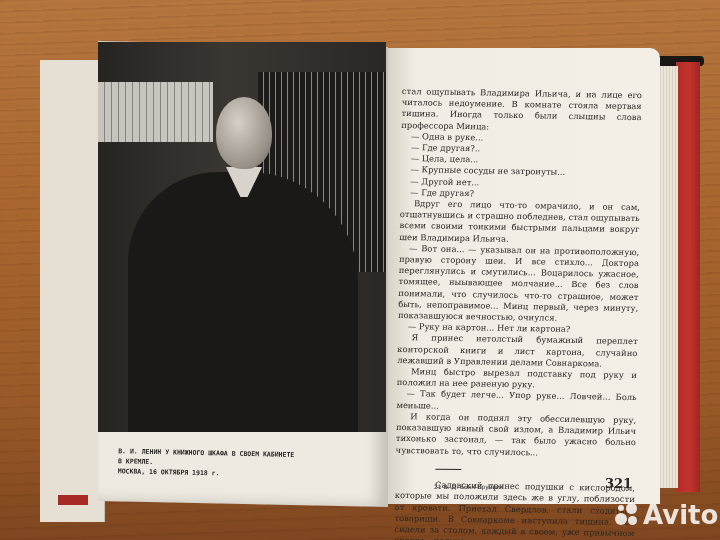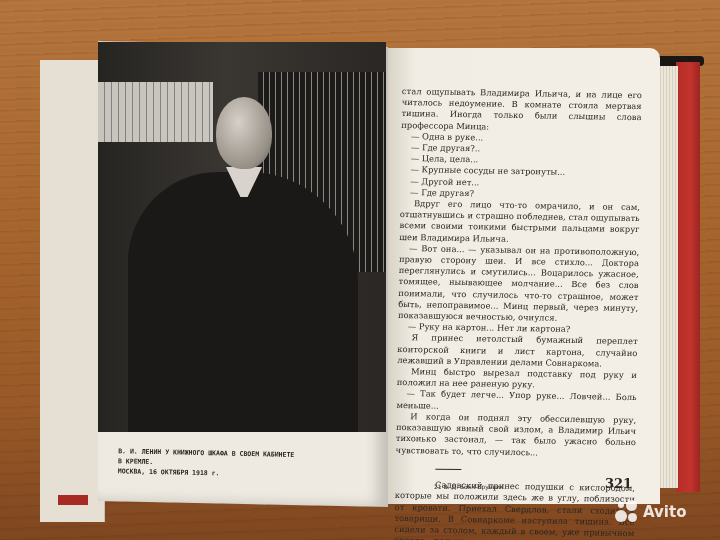--- a/index.html
+++ b/index.html
@@ -74,21 +74,21 @@
     transform:rotate(1deg); transform-origin:left top;
     text-align:justify;
   }
   .text-block p { margin:0; text-indent:14px; }
   .text-block p.dlg { text-indent:10px; }
   .text-block p.noind { text-indent:0; }
   .sep { width:26px; height:1.4px; background:#2b2622; margin:12px 0 10px 40px; }
   .indent-big { text-indent:40px !important; }
   .footer-sig { position:absolute; left:434px; top:483px; font-size:6px; color:#333; font-family:"DejaVu Sans", sans-serif; }
   .pagenum { position:absolute; left:605px; top:476px; font-size:13px; font-weight:bold; color:#2b2622; }
-  .watermark { position:absolute; left:615px; top:500px; display:flex; align-items:center; gap:4px; color:rgba(255,255,255,0.85); font-family:"DejaVu Sans", sans-serif; font-weight:bold; font-size:15px; }
+  .watermark { position:absolute; left:615px; top:500px; display:flex; align-items:center; gap:4px; color:rgba(255,255,255,0.85); font-family:"DejaVu Sans", sans-serif; font-weight:bold; font-size:26px; }
   .dots { position:relative; width:24px; height:24px; }
   .dots span { position:absolute; background:rgba(255,255,255,0.85); border-radius:50%; }
 </style>
 </head>
 <body>
 
 <div class="cover-left"></div>
 <div class="cover-left-red"></div>
 <div class="cover-right-top"></div>
 <div class="cover-right-red"></div>

